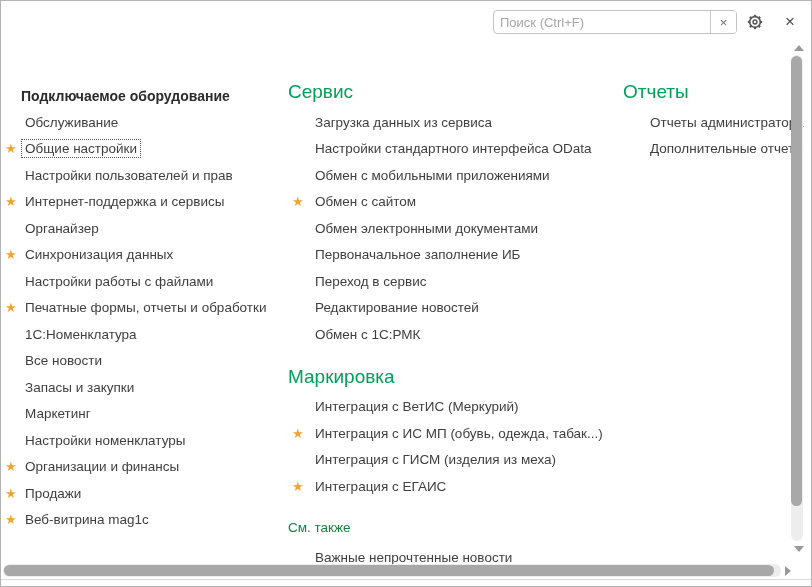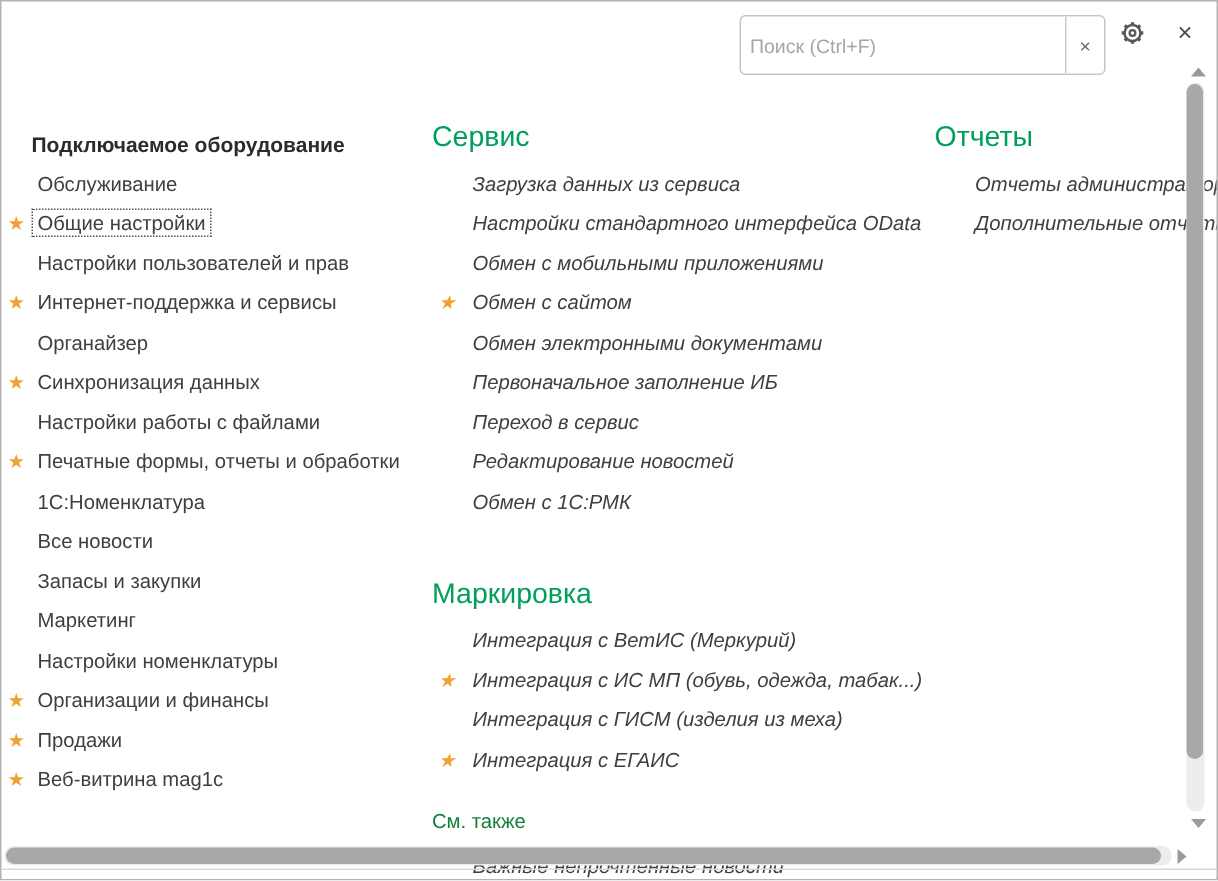--- a/index.html
+++ b/index.html
@@ -3,21 +3,21 @@
 <meta charset="utf-8">
 <style>
   html,body{margin:0;padding:0;background:#fff;}
   body{font-family:"Liberation Sans", sans-serif;}
   .window{
     position:relative;width:812px;height:587px;box-sizing:border-box;
     background:#fff;border:1px solid var(--border,#b3b3b3);overflow:hidden;
   }
   
   .search-box{
-    position:absolute;left:492px;top:9px;width:244px;height:40px;box-sizing:border-box;
+    position:absolute;left:492px;top:9px;width:244px;height:24px;box-sizing:border-box;
     display:flex;align-items:stretch;border:1px solid #c4c4c4;border-radius:4px;background:#fff;overflow:hidden;
   }
   .search-box input{
     flex:1;border:none;outline:none;padding:0 6px;font-family:"Liberation Sans",sans-serif;
     font-size:13px;color:#3f3f3f;background:transparent;min-width:0;
   }
   .search-box input::placeholder{color:#a6a6a6;}
   .search-clear{
     width:25px;border-left:1px solid #c9c9c9;display:flex;align-items:center;justify-content:center;
     color:#6b6b6b;font-size:13px;cursor:pointer;background:#fff;
@@ -31,26 +31,26 @@
   
   .col{position:absolute;}
   .col-left{left:4px;top:86px;width:266px;}
   .col-left .col-title{
     margin-left:16px;font-size:14px;font-weight:bold;color:#2b2b2b;line-height:18px;
   }
   .col-left .items{margin-top:4px;}
   .col-mid{left:287px;top:82px;width:330px;}
   .col-right{left:622px;top:82px;width:165px;}
   .section{margin:0;}
-  .col-mid .section:nth-child(2){margin-top:40px;}
+  .col-mid .section:nth-child(2){margin-top:20px;}
   .col-mid .section:nth-child(3){margin-top:19px;}
   .sec-title{font-size:19px;line-height:18px;margin-bottom:8px;}
   .sec-title.green{color:var(--accent,#00a05a);}
   .sec-title.plain{font-size:13.5px;color:#15803d;line-height:17px;margin-bottom:9px;}
-  .sec-items{margin-left:4px;font-style:italic;}
+  .sec-items{margin-left:4px;}
   .item{
     display:flex;align-items:center;height:26.5px;cursor:pointer;white-space:nowrap;
   }
   .item .star{
     width:19px;flex:0 0 19px;color:var(--star,#f0a332);font-size:13px;line-height:1;
   }
   .col-left .item .star{width:16px;flex:0 0 16px;}
   .item .star.hidden{visibility:hidden;}
   .item .label{
     font-size:13.5px;color:#3f3f3f;padding:1px 3px;border:1px dotted transparent;

